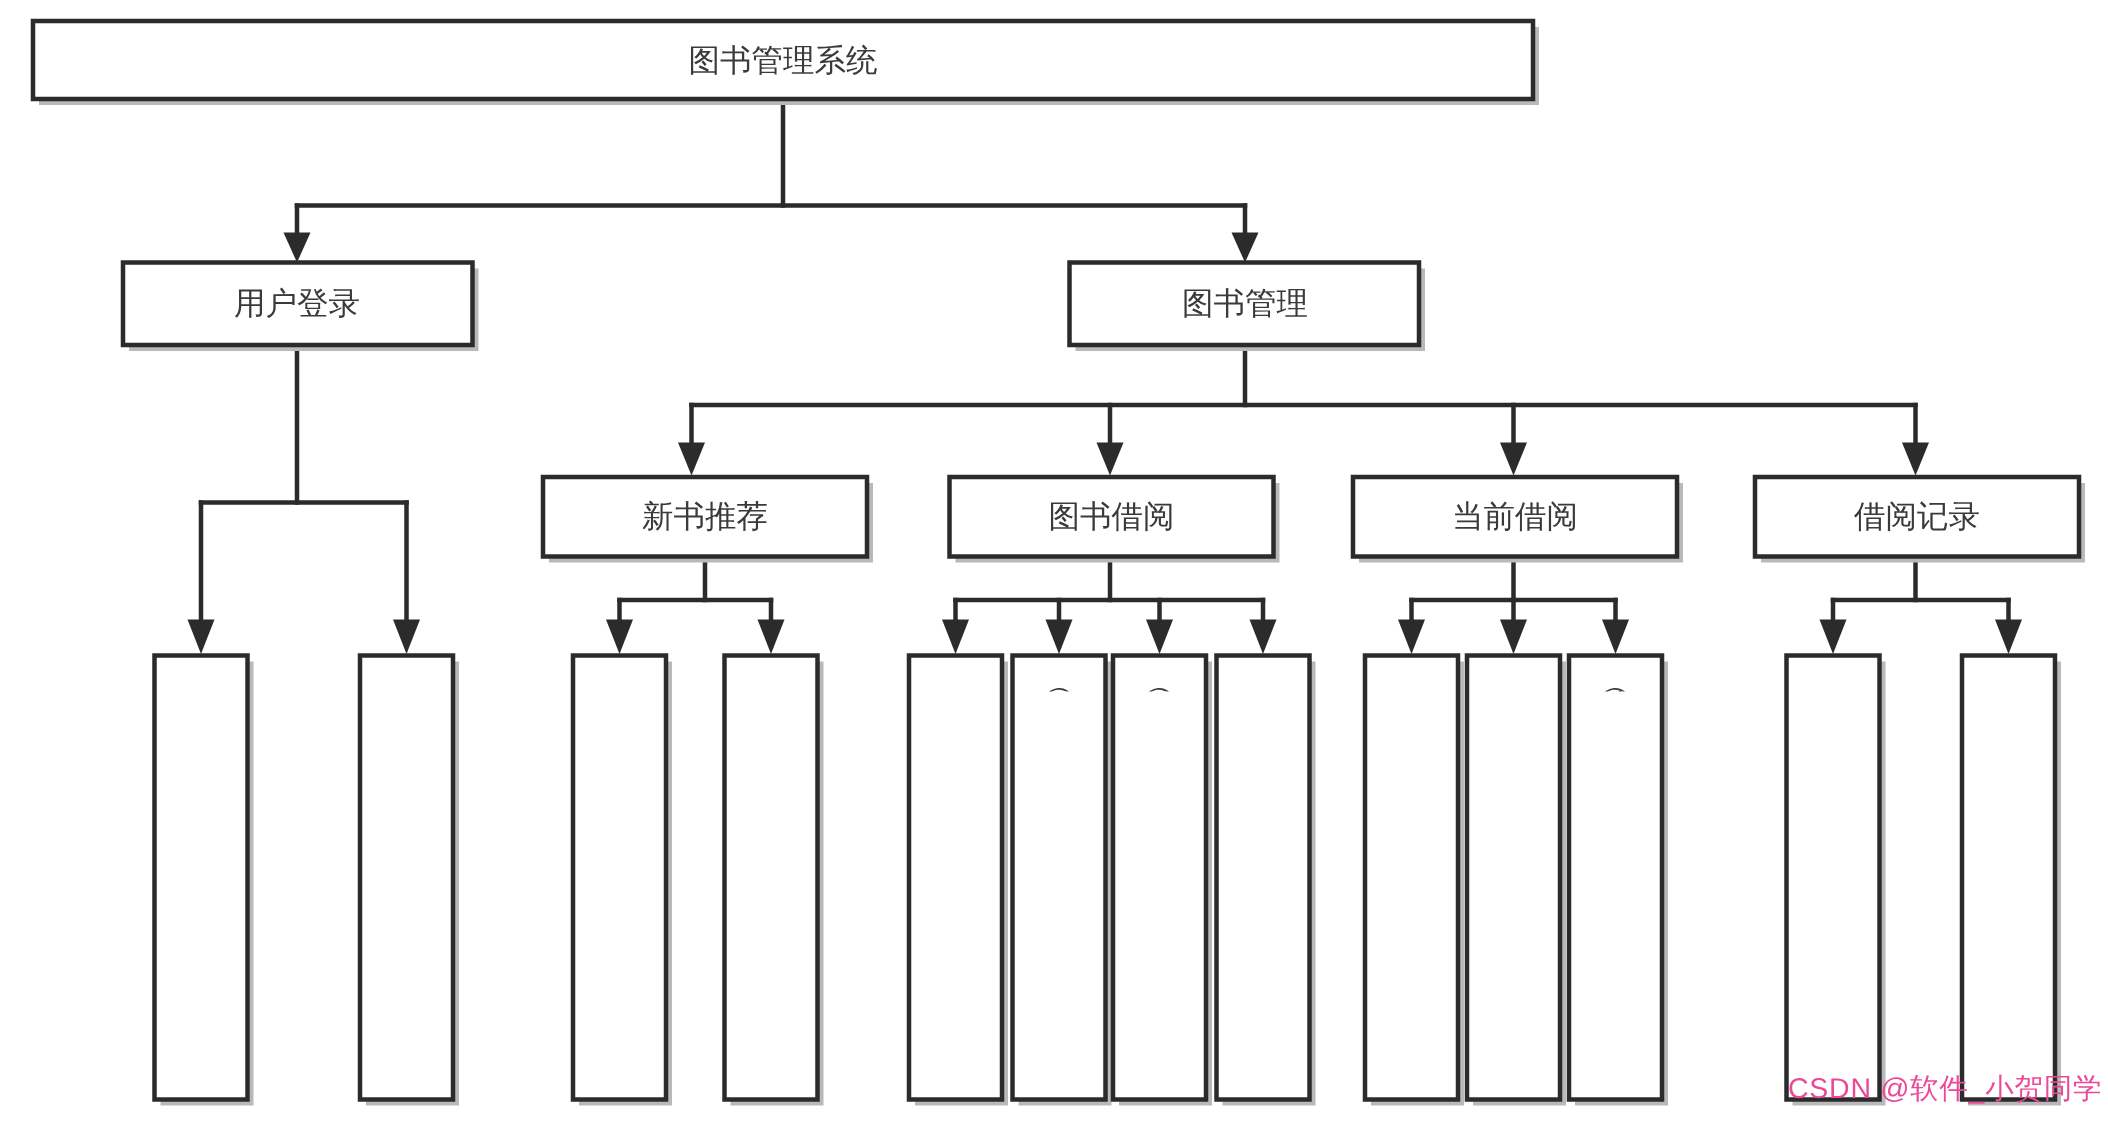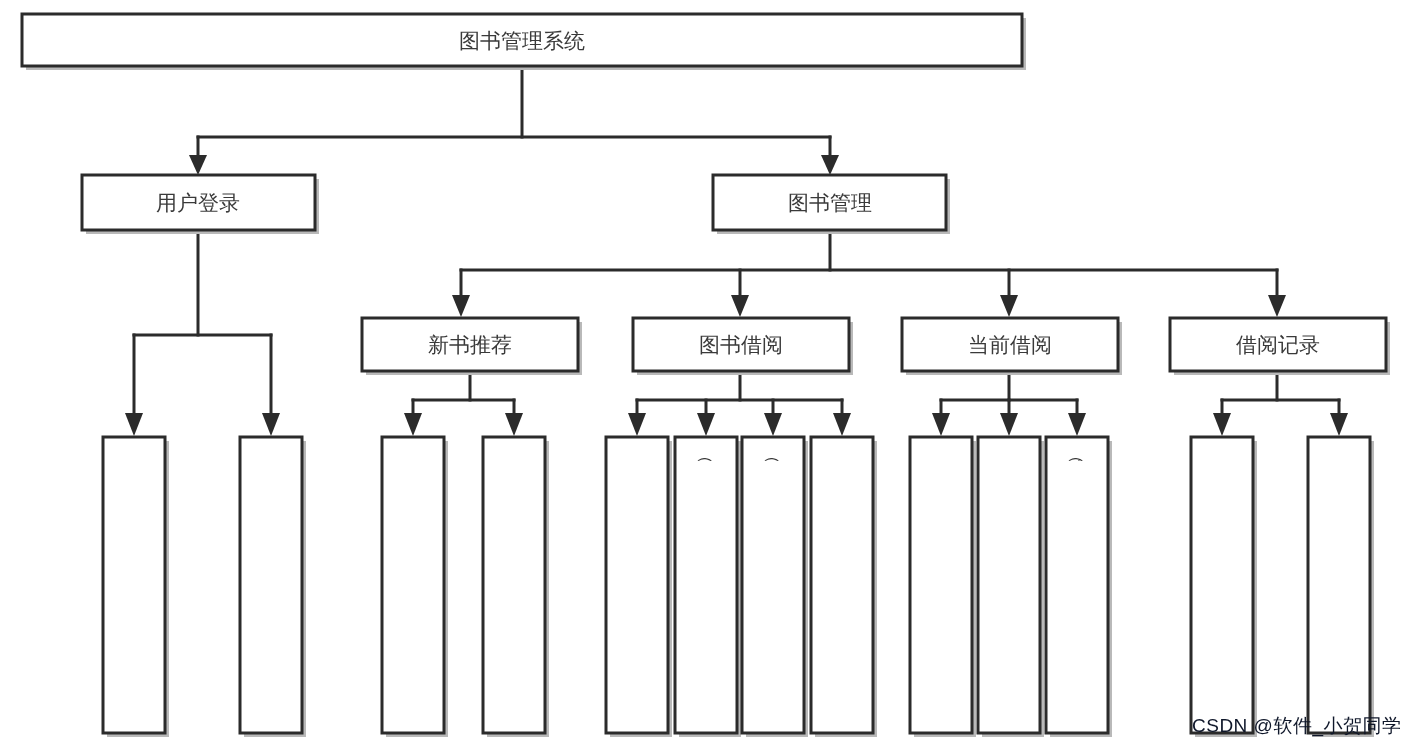--- a/index.html
+++ b/index.html
@@ -74,21 +74,21 @@
     position: absolute;
     display: flex;
     align-items: center;
     justify-content: center;
     pointer-events: none;
   }
   .watermark {
     position: absolute;
     font-family: "Liberation Sans", "DejaVu Sans", sans-serif;
     font-size: 19px;
-    color: #0f172a;
+    color: #ec4899;
     white-space: nowrap;
     letter-spacing: 0.5px;
   }
 </style>
 </head>
 <body>
 
 <div id="diagram-root">
 
   <svg id="tree-svg" viewBox="0 0 1405 747">

